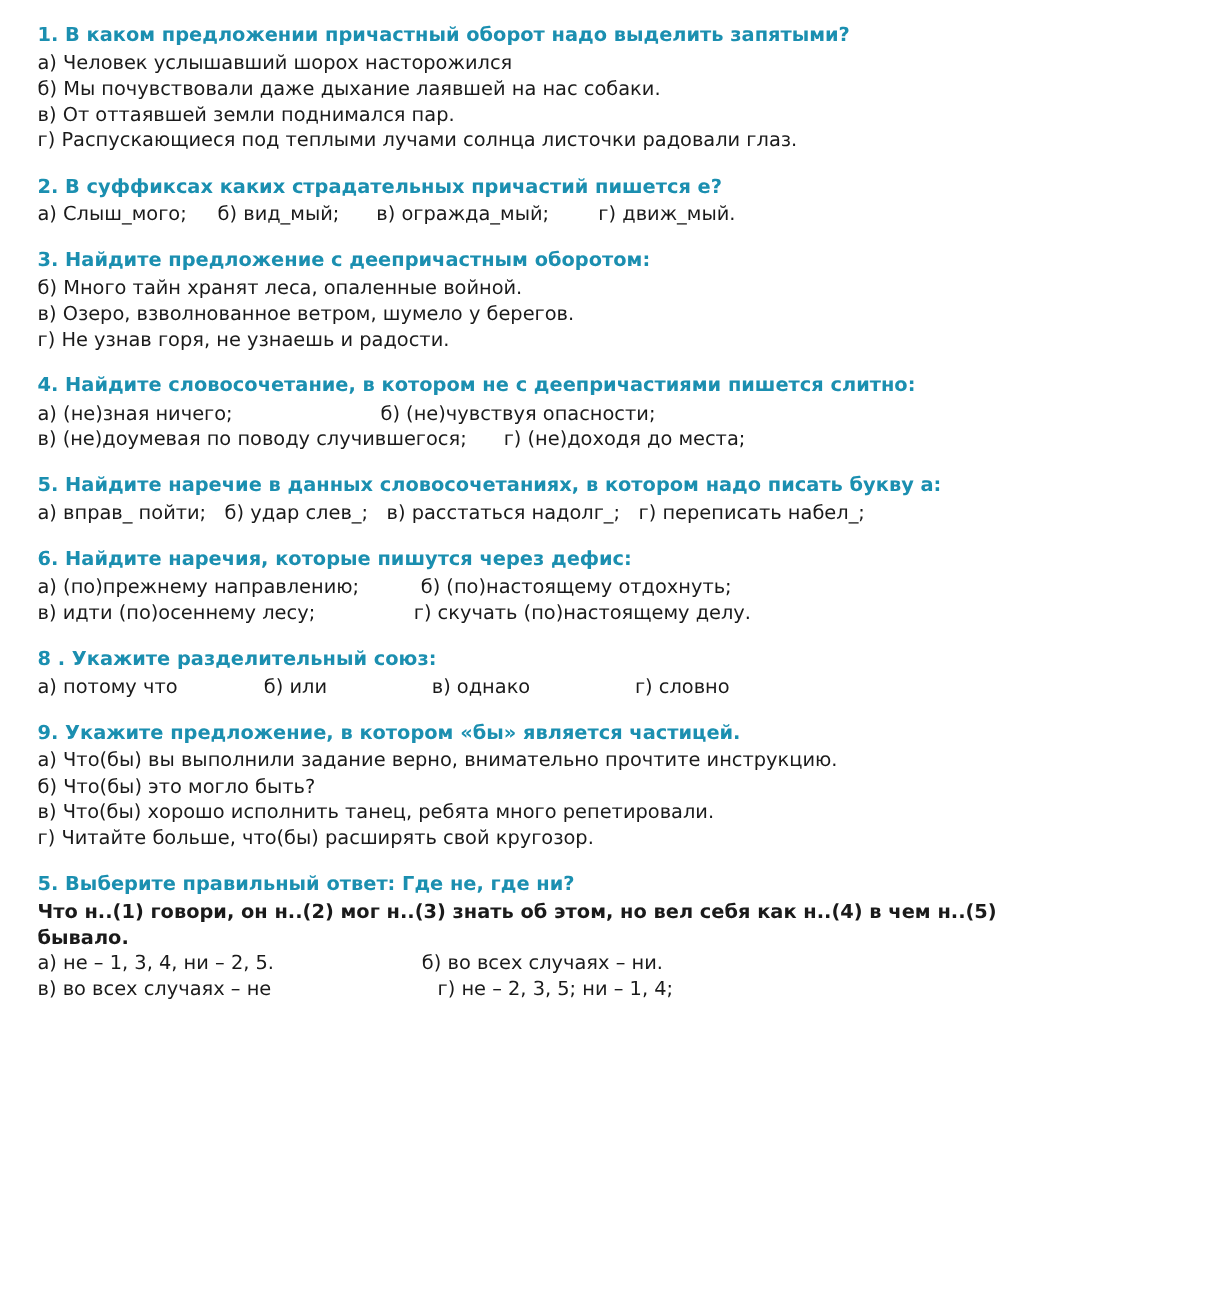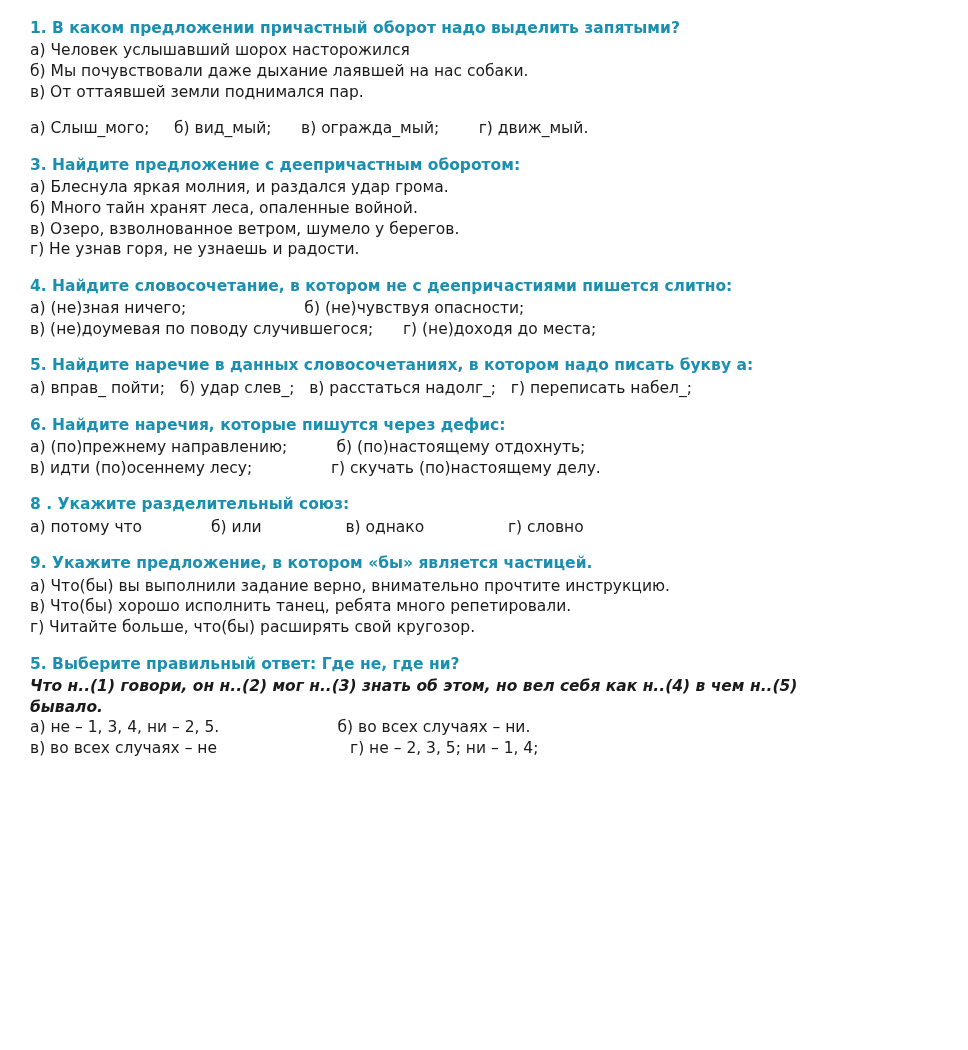--- a/index.html
+++ b/index.html
@@ -35,45 +35,45 @@
     color: #1a1a1a;
     white-space: pre-wrap;
   }
   .row {
     display: block;
     white-space: pre;
   }
   .q2 .opt { letter-spacing: 0px; }
   .note {
     font-weight: bold;
-    font-style: italic;
     font-size: 15.5px;
     line-height: 1.33;
     color: #1a1a1a;
   }
 </style>
 </head>
 <body>
 
 <div class="page">
 
   <div class="block q1">
     <div class="q-title">1. В каком предложении причастный оборот надо выделить запятыми?</div>
     <div class="opt row">а) Человек услышавший шорох насторожился</div>
     <div class="opt row">б) Мы почувствовали даже дыхание лаявшей на нас собаки.</div>
     <div class="opt row">в) От оттаявшей земли поднимался пар.</div>
+    <div class="opt row">г) Распускающиеся под теплыми лучами солнца листочки радовали глаз.</div>
   </div>
 
   <div class="block q2">
+    <div class="q-title">2. В суффиксах каких страдательных причастий пишется е?</div>
     <div class="opt row">а) Слыш_мого;     б) вид_мый;      в) огражда_мый;        г) движ_мый.</div>
   </div>
 
   <div class="block q3">
     <div class="q-title">3. Найдите предложение с деепричастным оборотом:</div>
-    <div class="opt row">а) Блеснула яркая молния, и раздался удар грома.</div>
     <div class="opt row">б) Много тайн хранят леса, опаленные войной.</div>
     <div class="opt row">в) Озеро, взволнованное ветром, шумело у берегов.</div>
     <div class="opt row">г) Не узнав горя, не узнаешь и радости.</div>
   </div>
 
   <div class="block q4">
     <div class="q-title">4. Найдите словосочетание, в котором не с деепричастиями пишется слитно:</div>
     <div class="opt row">а) (не)зная ничего;                        б) (не)чувствуя опасности;</div>
     <div class="opt row">в) (не)доумевая по поводу случившегося;      г) (не)доходя до места;</div>
   </div>
@@ -91,20 +91,21 @@
 
 
   <div class="block q8">
     <div class="q-title">8 . Укажите разделительный союз:</div>
     <div class="opt row">а) потому что              б) или                 в) однако                 г) словно</div>
   </div>
 
   <div class="block q9">
     <div class="q-title">9. Укажите предложение, в котором «бы» является частицей.</div>
     <div class="opt row">а) Что(бы) вы выполнили задание верно, внимательно прочтите инструкцию.</div>
+    <div class="opt row">б) Что(бы) это могло быть?</div>
     <div class="opt row">в) Что(бы) хорошо исполнить танец, ребята много репетировали.</div>
     <div class="opt row">г) Читайте больше, что(бы) расширять свой кругозор.</div>
   </div>
 
   <div class="block q10">
     <div class="q-title">5. Выберите правильный ответ: Где не, где ни?</div>
     <div class="note">Что н..(1) говори, он н..(2) мог н..(3) знать об этом, но вел себя как н..(4) в чем н..(5) бывало.</div>
     <div class="opt row">а) не – 1, 3, 4, ни – 2, 5.                        б) во всех случаях – ни.</div>
     <div class="opt row">в) во всех случаях – не                           г) не – 2, 3, 5; ни – 1, 4;</div>
   </div>

